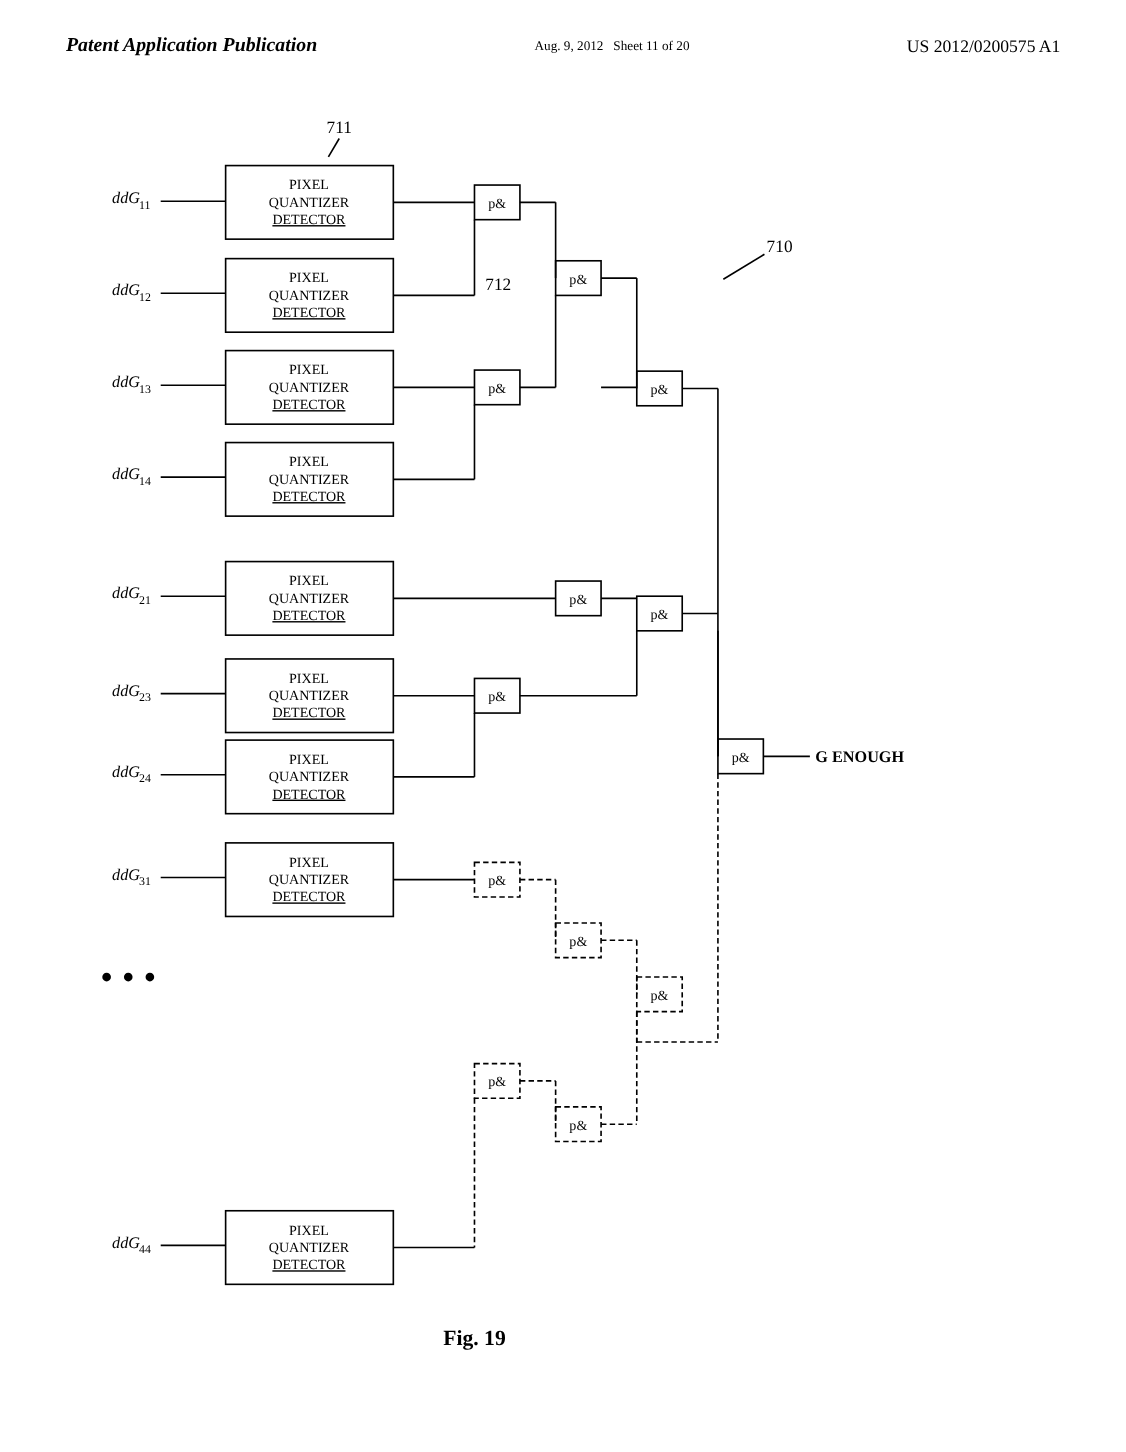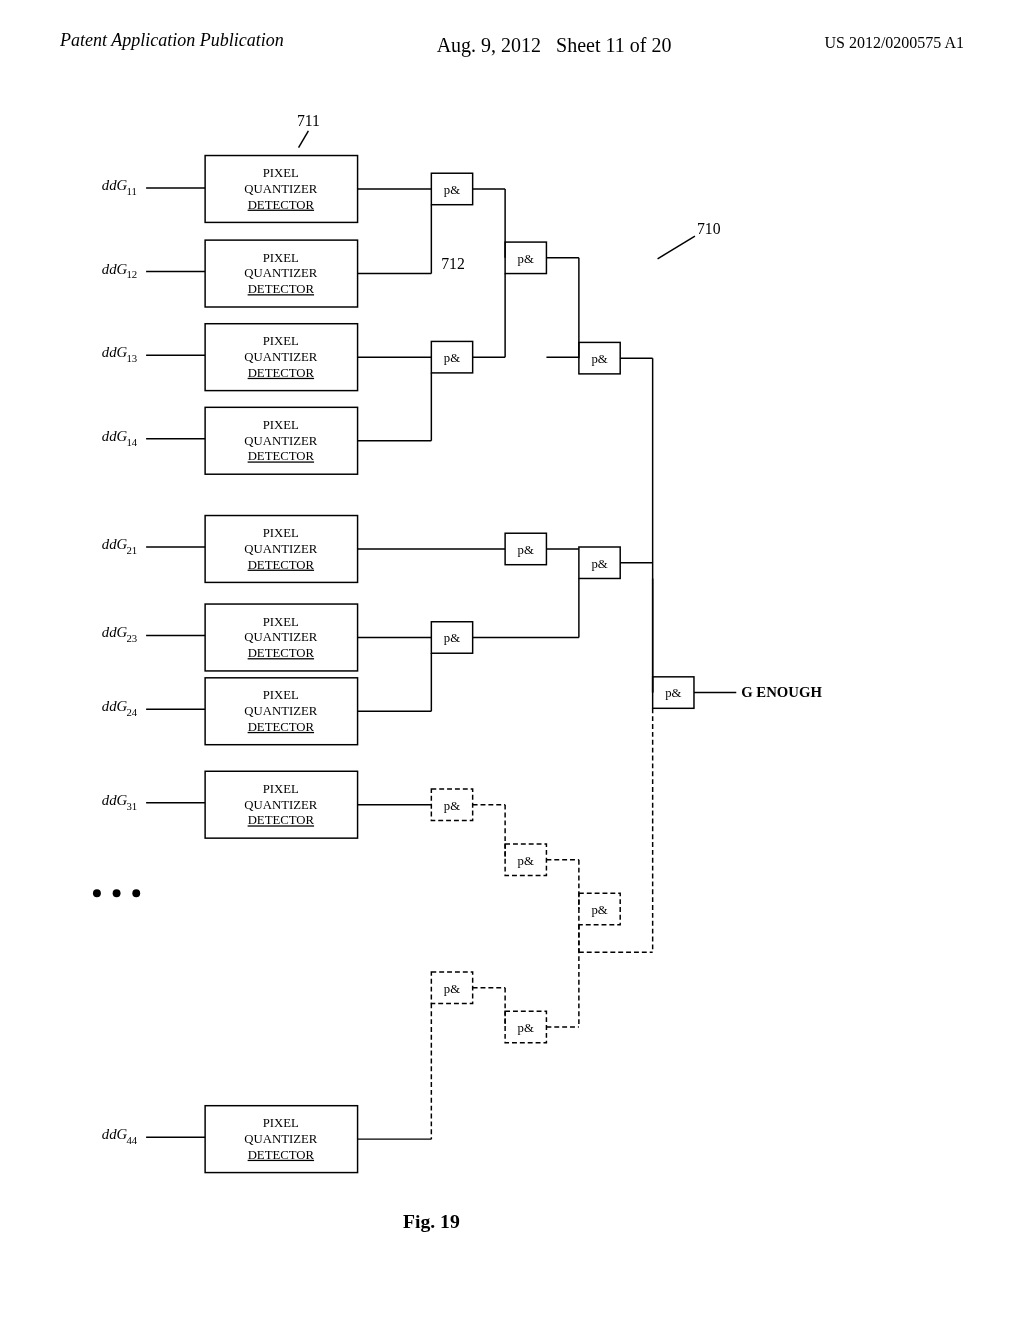--- a/index.html
+++ b/index.html
@@ -15,27 +15,27 @@
     .header {
       display: flex;
       justify-content: space-between;
       align-items: flex-start;
       padding: 30px 60px 10px 60px;
       border-bottom: none;
     }
 
     .header-left {
       font-size: 18px;
-      font-weight: normal;
+      font-weight: bold;
       font-style: italic;
       max-width: 380px;
     }
 
     .header-center {
-      font-size: 20px;
+      font-size: 12px;
       text-align: center;
       padding-top: 4px;
     }
 
     .header-right {
       font-size: 16px;
       text-align: center;
       padding-top: 4px;
     }
 

